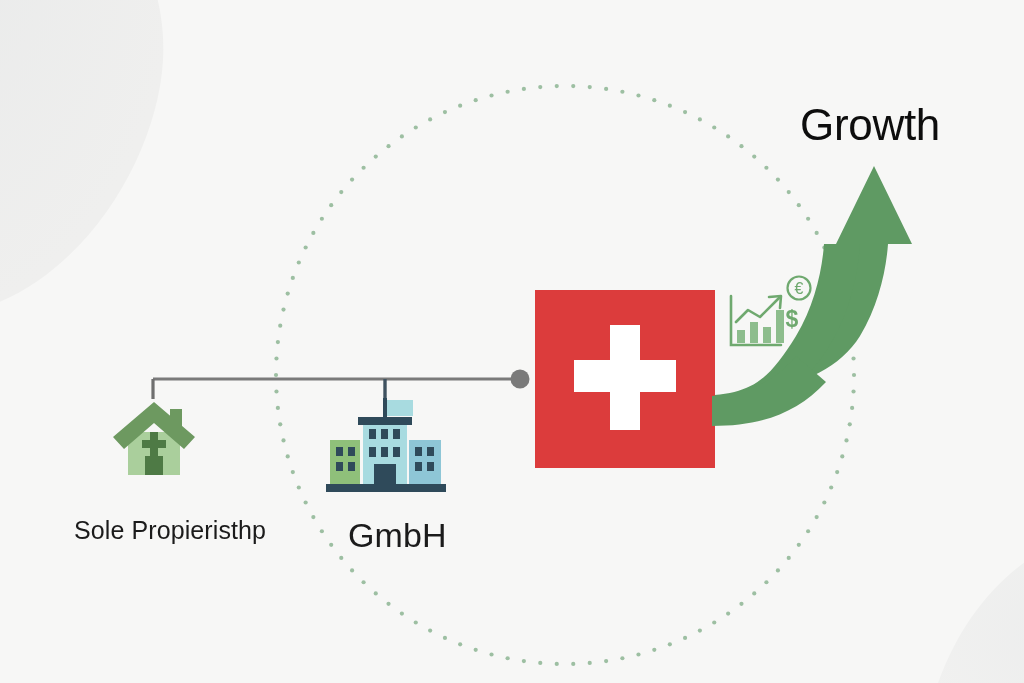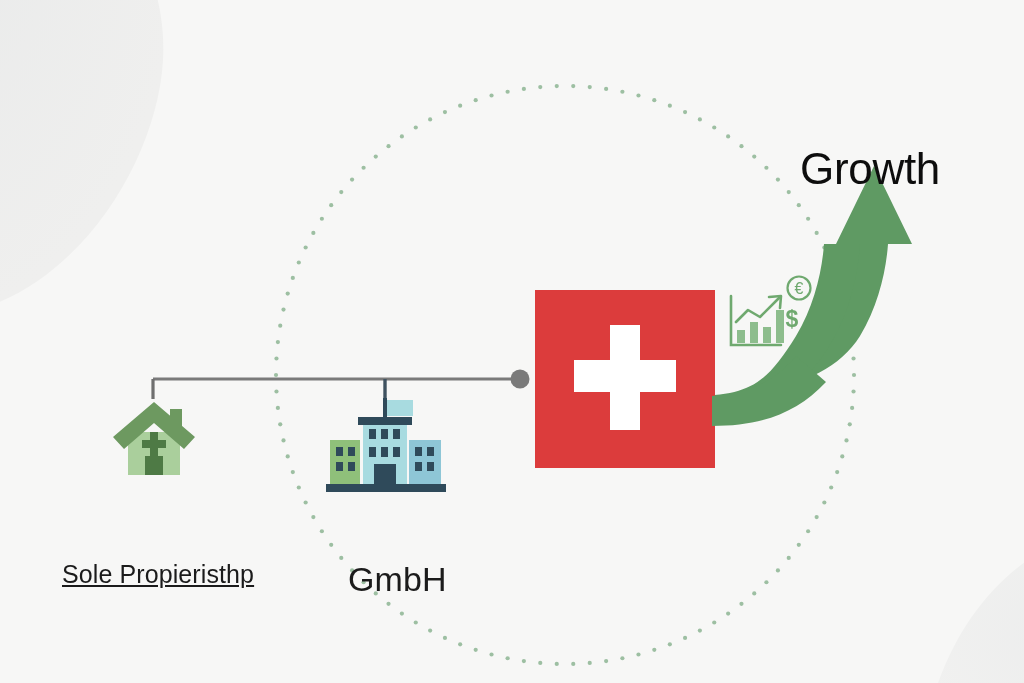--- a/index.html
+++ b/index.html
@@ -19,28 +19,26 @@
     position: absolute;
     left: 0; top: 0;
     width: 1024px;
     height: 683px;
   }
   .label {
     position: absolute;
     color: #1b1b1b;
     font-family: "Liberation Sans", sans-serif;
     white-space: nowrap;
-    margin-top: 44px;
   }
   #label-sole {
-    left: 62px;
+    left: 74px;
     top: 516px;
     font-size: 25px;
     letter-spacing: 0.1px;
-    text-decoration: underline;
   }
   #label-gmbh {
     left: 348px;
     top: 516px;
     font-size: 34px;
     letter-spacing: 0.1px;
   }
   #label-growth {
     left: 800px;
     top: 100px;

